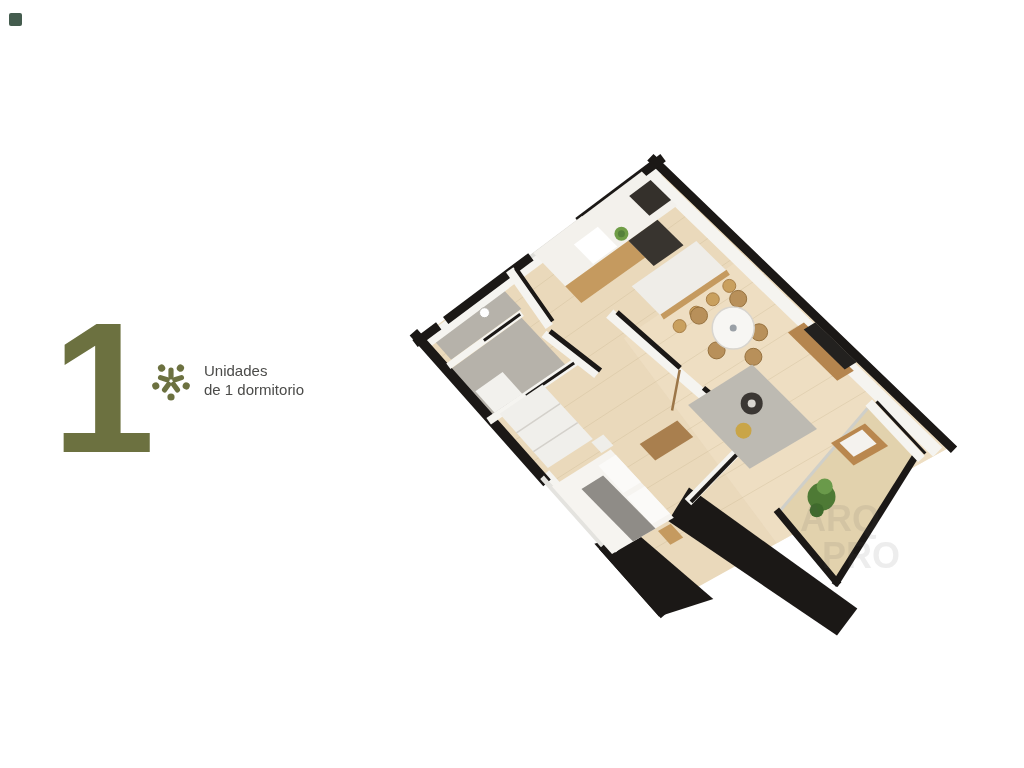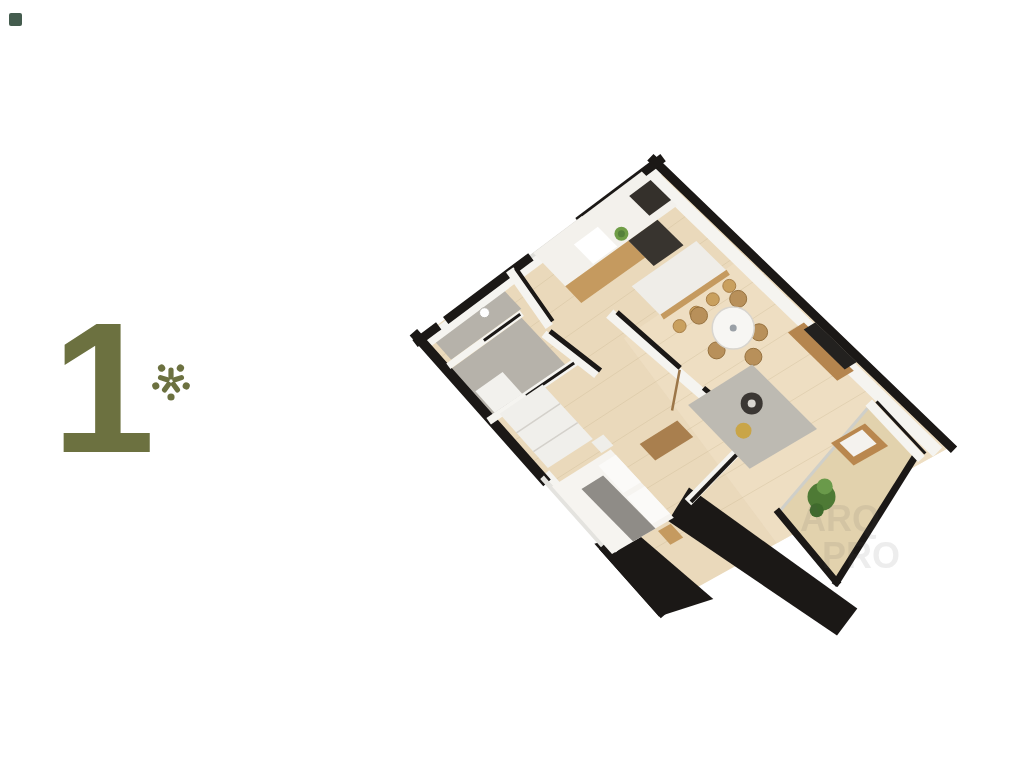--- a/index.html
+++ b/index.html
@@ -52,20 +52,24 @@
       <g stroke="none">
         <circle cx="0" cy="-16" r="3.6" transform="rotate(36)"></circle>
         <circle cx="0" cy="-16" r="3.6" transform="rotate(108)"></circle>
         <circle cx="0" cy="-16" r="3.6" transform="rotate(180)"></circle>
         <circle cx="0" cy="-16" r="3.6" transform="rotate(252)"></circle>
         <circle cx="0" cy="-16" r="3.6" transform="rotate(324)"></circle>
       </g>
     </g>
   </svg>
 
+  <div class="unit-label">
+    <div>Unidades</div>
+    <div>de 1 dormitorio</div>
+  </div>
 
 </div>
 
 <div class="plan-wrap">
   <svg id="plan" viewBox="0 0 1024 768" width="1024" height="768">
       <polygon points="656.0,155.0 952.0,440.0 660.0,602.0 420.0,332.0" fill="#ead9bb" opacity="1"></polygon>
       <polygon points="750.7,246.2 952.0,440.0 776.8,537.2 623.8,332.3" fill="#f0e2c8" opacity="0.55"></polygon>
       <line x1="676.4" y1="178.7" x2="440.9" y2="351.0" stroke="#c7b48e" stroke-width="1" stroke-linecap="butt" opacity="0.3"></line>
       <line x1="699.1" y1="200.6" x2="459.4" y2="371.8" stroke="#c7b48e" stroke-width="1" stroke-linecap="butt" opacity="0.3"></line>
       <line x1="721.9" y1="222.6" x2="477.9" y2="392.6" stroke="#c7b48e" stroke-width="1" stroke-linecap="butt" opacity="0.3"></line>

